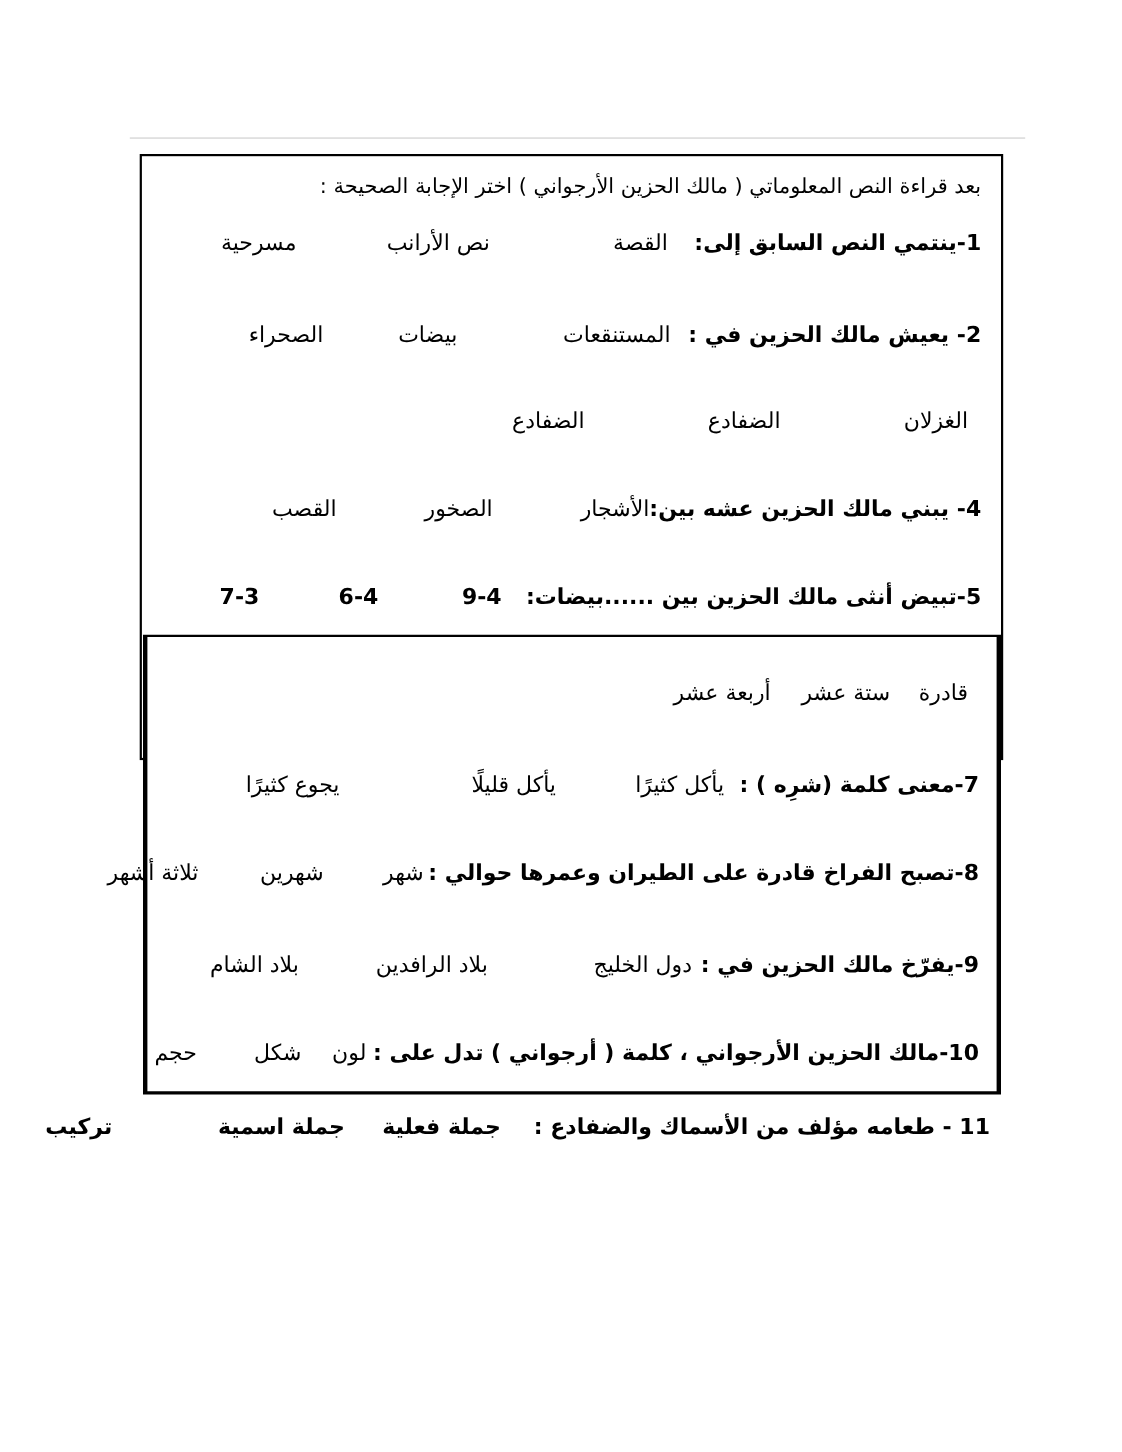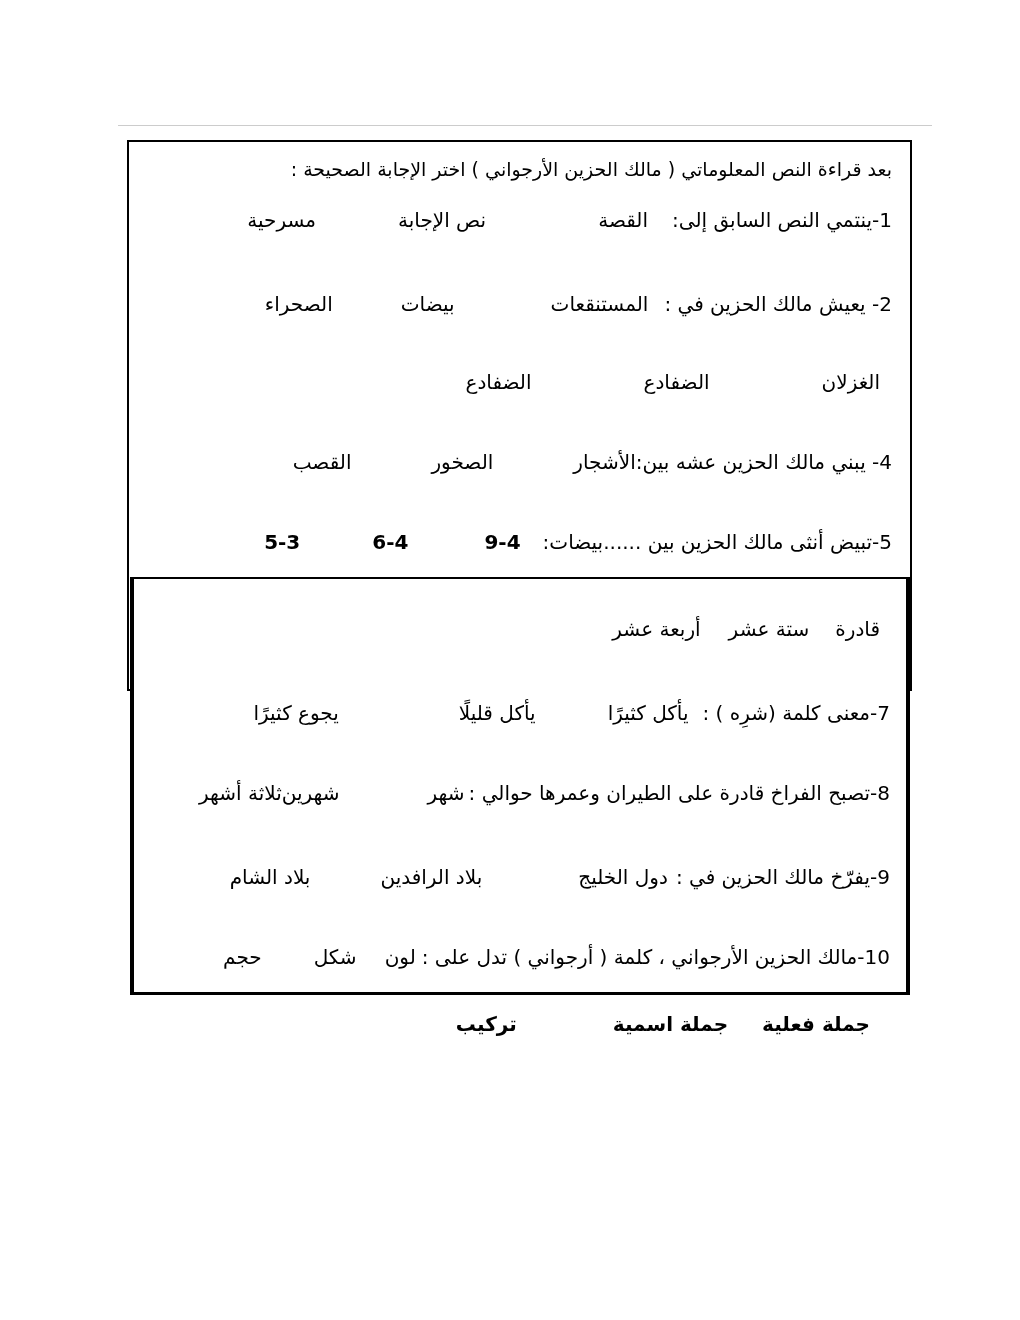--- a/index.html
+++ b/index.html
@@ -4,40 +4,40 @@
 <style>
   html,body{margin:0;padding:0;background:#ffffff;}
   body{width:1020px;height:1320px;position:relative;font-family:"DejaVu Sans",sans-serif;color:#000;}
   .page{position:absolute;inset:0;background:#fff;direction:rtl;}
   .top-rule{position:absolute;top:125px;left:118px;width:814px;height:1px;background:#cccccc;}
   .qbox{position:absolute;box-sizing:border-box;background:#fff;}
   .box1{top:140px;right:108px;width:785px;height:551px;border:2px solid #000;padding:16px 18px 0 16px;}
   .box2{top:577px;right:110px;width:780px;height:418px;border-top:2px solid #000;border-bottom:3px solid #000;border-right:4px solid #000;border-left:4px solid #000;padding:38px 16px 0 10px;}
   .row{display:flex;direction:rtl;align-items:baseline;white-space:nowrap;height:28px;font-size:20px;}
   .intro{font-size:19px;font-weight:400;letter-spacing:0;}
-  .q{font-weight:400;white-space:nowrap;}
+  .q{font-weight:700;white-space:nowrap;}
   .opt{font-weight:400;white-space:nowrap;}
   .opt.bold{font-weight:700;}
   .q11row{position:absolute;top:1012px;right:120px;left:60px;}
 </style>
 </head>
 <body>
 
 <div class="page">
 
   <div class="top-rule"></div>
 
   <div class="qbox box1">
 
     <div class="row intro">بعد قراءة  النص المعلوماتي ( مالك الحزين الأرجواني ) اختر الإجابة الصحيحة  :</div>
 
     <div class="row" style="margin-top:22px">
       <span class="q">1-ينتمي النص السابق إلى:</span>
       <span class="opt" style="margin-right:24px">القصة</span>
-      <span class="opt" style="margin-right:112px">نص الإجابة</span>
+      <span class="opt" style="margin-right:112px">نص الأرانب</span>
       <span class="opt" style="margin-right:82px">مسرحية</span>
     </div>
 
     <div class="row" style="margin-top:56px">
       <span class="q">2- يعيش مالك الحزين في :</span>
       <span class="opt" style="margin-right:16px">المستنقعات</span>
       <span class="opt" style="margin-right:96px">بيضات</span>
       <span class="opt" style="margin-right:68px">الصحراء</span>
     </div>
 
@@ -51,21 +51,21 @@
       <span class="q">4- يبني مالك الحزين عشه بين:</span>
       <span class="opt" style="">الأشجار</span>
       <span class="opt" style="margin-right:80px">الصخور</span>
       <span class="opt" style="margin-right:80px">القصب</span>
     </div>
 
     <div class="row" style="margin-top:52px">
       <span class="q">5-تبيض أنثى مالك الحزين بين ......بيضات:</span>
       <span class="opt bold" dir="ltr" style="margin-right:22px">9-4</span>
       <span class="opt bold" dir="ltr" style="margin-right:76px">6-4</span>
-      <span class="opt bold" dir="ltr" style="margin-right:72px">5-3</span>
+      <span class="opt bold" dir="ltr" style="margin-right:72px">7-3</span>
     </div>
 
   </div>
 
   <div class="qbox box2">
 
     <div class="row">
       <span class="opt" style="margin-right:10px">قادرة</span>
       <span class="opt" style="margin-right:26px">ستة عشر</span>
       <span class="opt" style="margin-right:28px">أربعة عشر</span>
@@ -74,39 +74,40 @@
     <div class="row" style="margin-top:56px">
       <span class="q">7-معنى كلمة (شرِه ) :</span>
       <span class="opt" style="margin-right:14px">يأكل كثيرًا</span>
       <span class="opt" style="margin-right:72px">يأكل قليلًا</span>
       <span class="opt" style="margin-right:120px">يجوع كثيرًا</span>
     </div>
 
     <div class="row" style="margin-top:52px">
       <span class="q">8-تصبح الفراخ قادرة على الطيران وعمرها حوالي :</span>
       <span class="opt" style="margin-right:4px">شهر</span>
-      <span class="opt" style="margin-right:88px">شهرين</span>
-      <span class="opt" style="">ثلاثة أشهر</span>
+      <span class="opt" style="margin-right:54px">شهرين</span>
+      <span class="opt" style="margin-right:56px">ثلاثة أشهر</span>
     </div>
 
     <div class="row" style="margin-top:56px">
       <span class="q">9-يفرّخ مالك الحزين في :</span>
       <span class="opt" style="margin-right:8px">دول الخليج</span>
       <span class="opt" style="margin-right:96px">بلاد الرافدين</span>
       <span class="opt" style="margin-right:70px">بلاد الشام</span>
     </div>
 
     <div class="row" style="margin-top:52px">
       <span class="q">10-مالك الحزين الأرجواني ، كلمة ( أرجواني ) تدل على :</span>
       <span class="opt" style="margin-right:6px">لون</span>
       <span class="opt" style="margin-right:28px">شكل</span>
       <span class="opt" style="margin-right:52px">حجم</span>
     </div>
 
   </div>
 
   <div class="row q11row">
+    <span class="q">11 -  طعامه مؤلف من الأسماك والضفادع  :</span>
     <span class="opt bold" style="margin-right:30px">جملة فعلية</span>
     <span class="opt bold" style="margin-right:34px">جملة اسمية</span>
     <span class="opt bold" style="margin-right:96px">تركيب</span>
   </div>
 
 </div>
 
 </body></html>

